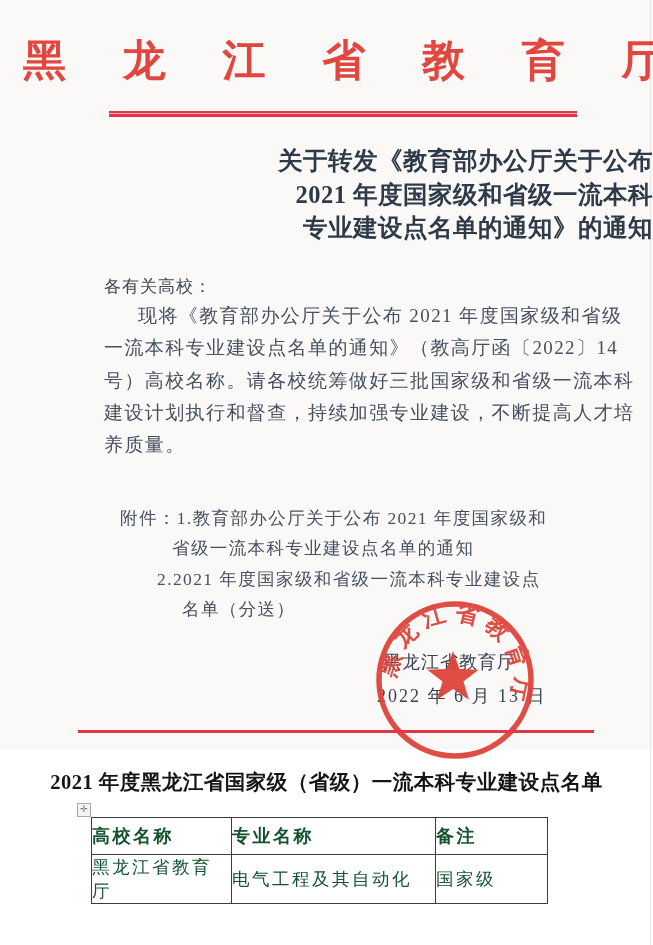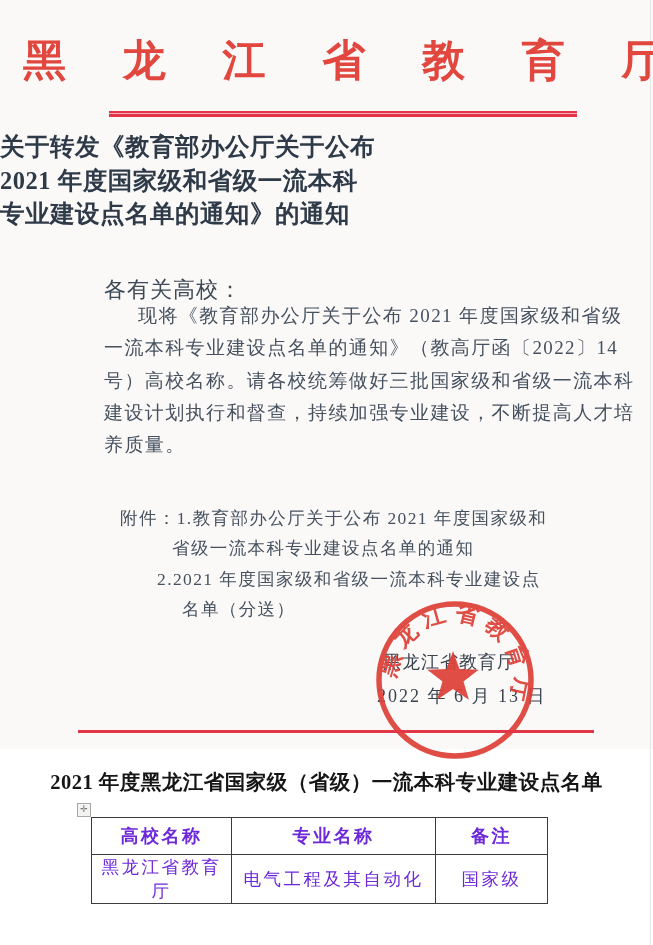--- a/index.html
+++ b/index.html
@@ -14,25 +14,25 @@
     position:absolute;top:32px;left:0;width:100%;box-sizing:border-box;
     text-align:center;font-size:43px;font-weight:700;color:#e1473e;
     letter-spacing:23px;padding-left:23px;white-space:nowrap;
   }
   .rule-top{
     position:absolute;top:111px;left:109px;width:468px;height:6px;
     background:linear-gradient(180deg,#e6354a 0%,#e6354a 40%,#f6aeb6 40%,#f6aeb6 55%,#e6354a 55%,#e6354a 100%);
   }
 
   .doc-title{
-    position:absolute;top:130px;left:0;width:100%;text-align:left;
+    position:absolute;top:144px;left:0;width:100%;text-align:right;
     font-size:24.5px;line-height:33.5px;font-weight:700;color:#2e3a48;letter-spacing:.5px;
   }
 
-  .salutation{position:absolute;top:275px;left:104px;font-size:22px;color:#3e4956;letter-spacing:1px;}
+  .salutation{position:absolute;top:275px;left:104px;font-size:17px;color:#3e4956;letter-spacing:1px;}
 
   .body-text{
     position:absolute;top:300px;left:104px;width:470px;
     font-size:19px;line-height:32.3px;color:#46515f;letter-spacing:1.4px;
   }
   .body-text div{white-space:nowrap;}
   .body-text .indent{text-indent:34px;}
 
   .attachment{
     position:absolute;top:503px;left:120px;
@@ -58,22 +58,22 @@
     position:absolute;left:77px;top:803px;width:12px;height:12px;
     border:1px solid #a9a9a9;background:#f3f3f1;color:#777;
     font-size:9px;line-height:11px;text-align:center;cursor:move;
     font-family:"DejaVu Sans",sans-serif;
   }
   table.list-table{
     position:absolute;left:91px;top:817px;border-collapse:collapse;table-layout:fixed;
     font-family:"Liberation Serif","DejaVu Serif",serif;
   }
   .list-table th,.list-table td{
-    border:1.6px solid #3c3c3c;height:36px;text-align:center;vertical-align:middle;
-    font-size:17.5px;color:#6d28d9;letter-spacing:2.5px;padding:0;
+    border:1.6px solid #3c3c3c;height:36px;text-align:left;vertical-align:middle;
+    font-size:17.5px;color:#14532d;letter-spacing:2.5px;padding:0;
   }
   .list-table th{font-weight:700;font-size:18px;}
   .c1{width:139px;}.c2{width:203px;}.c3{width:111px;}
 </style>
 </head>
 <body>
 
 <div class="page">
   <div class="scan-wash"></div>
   <div class="page-edge"></div>

